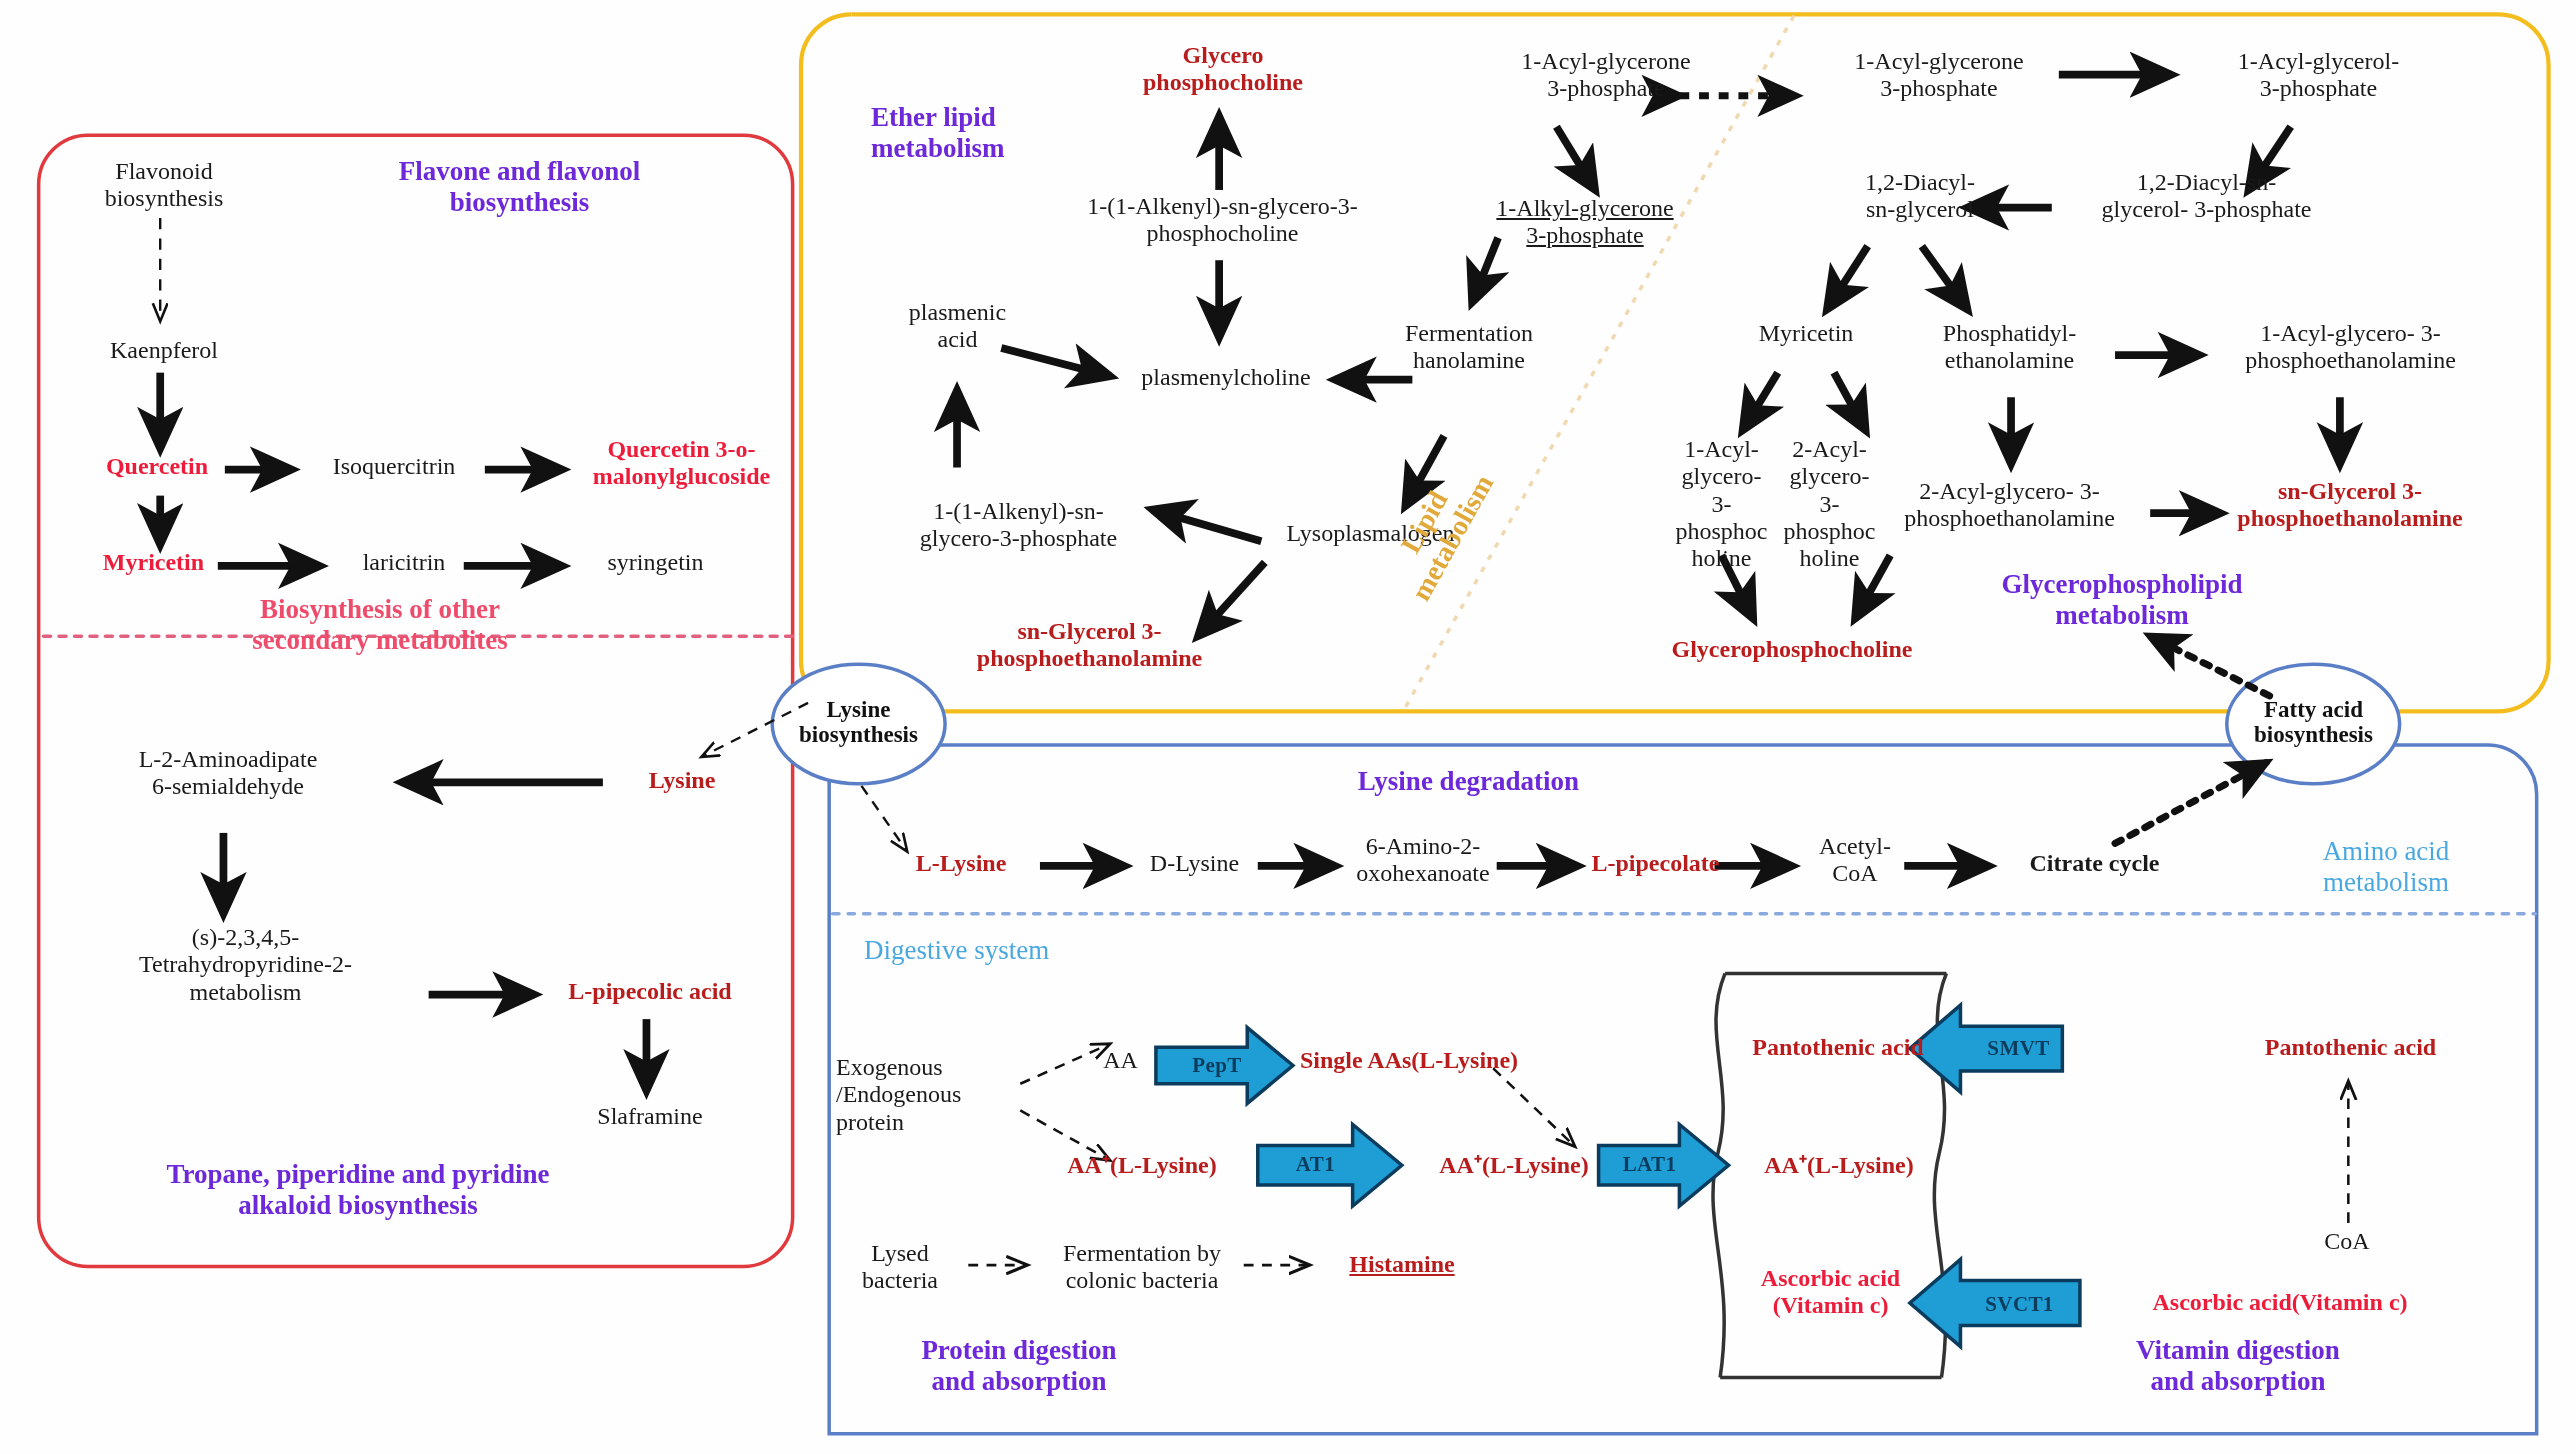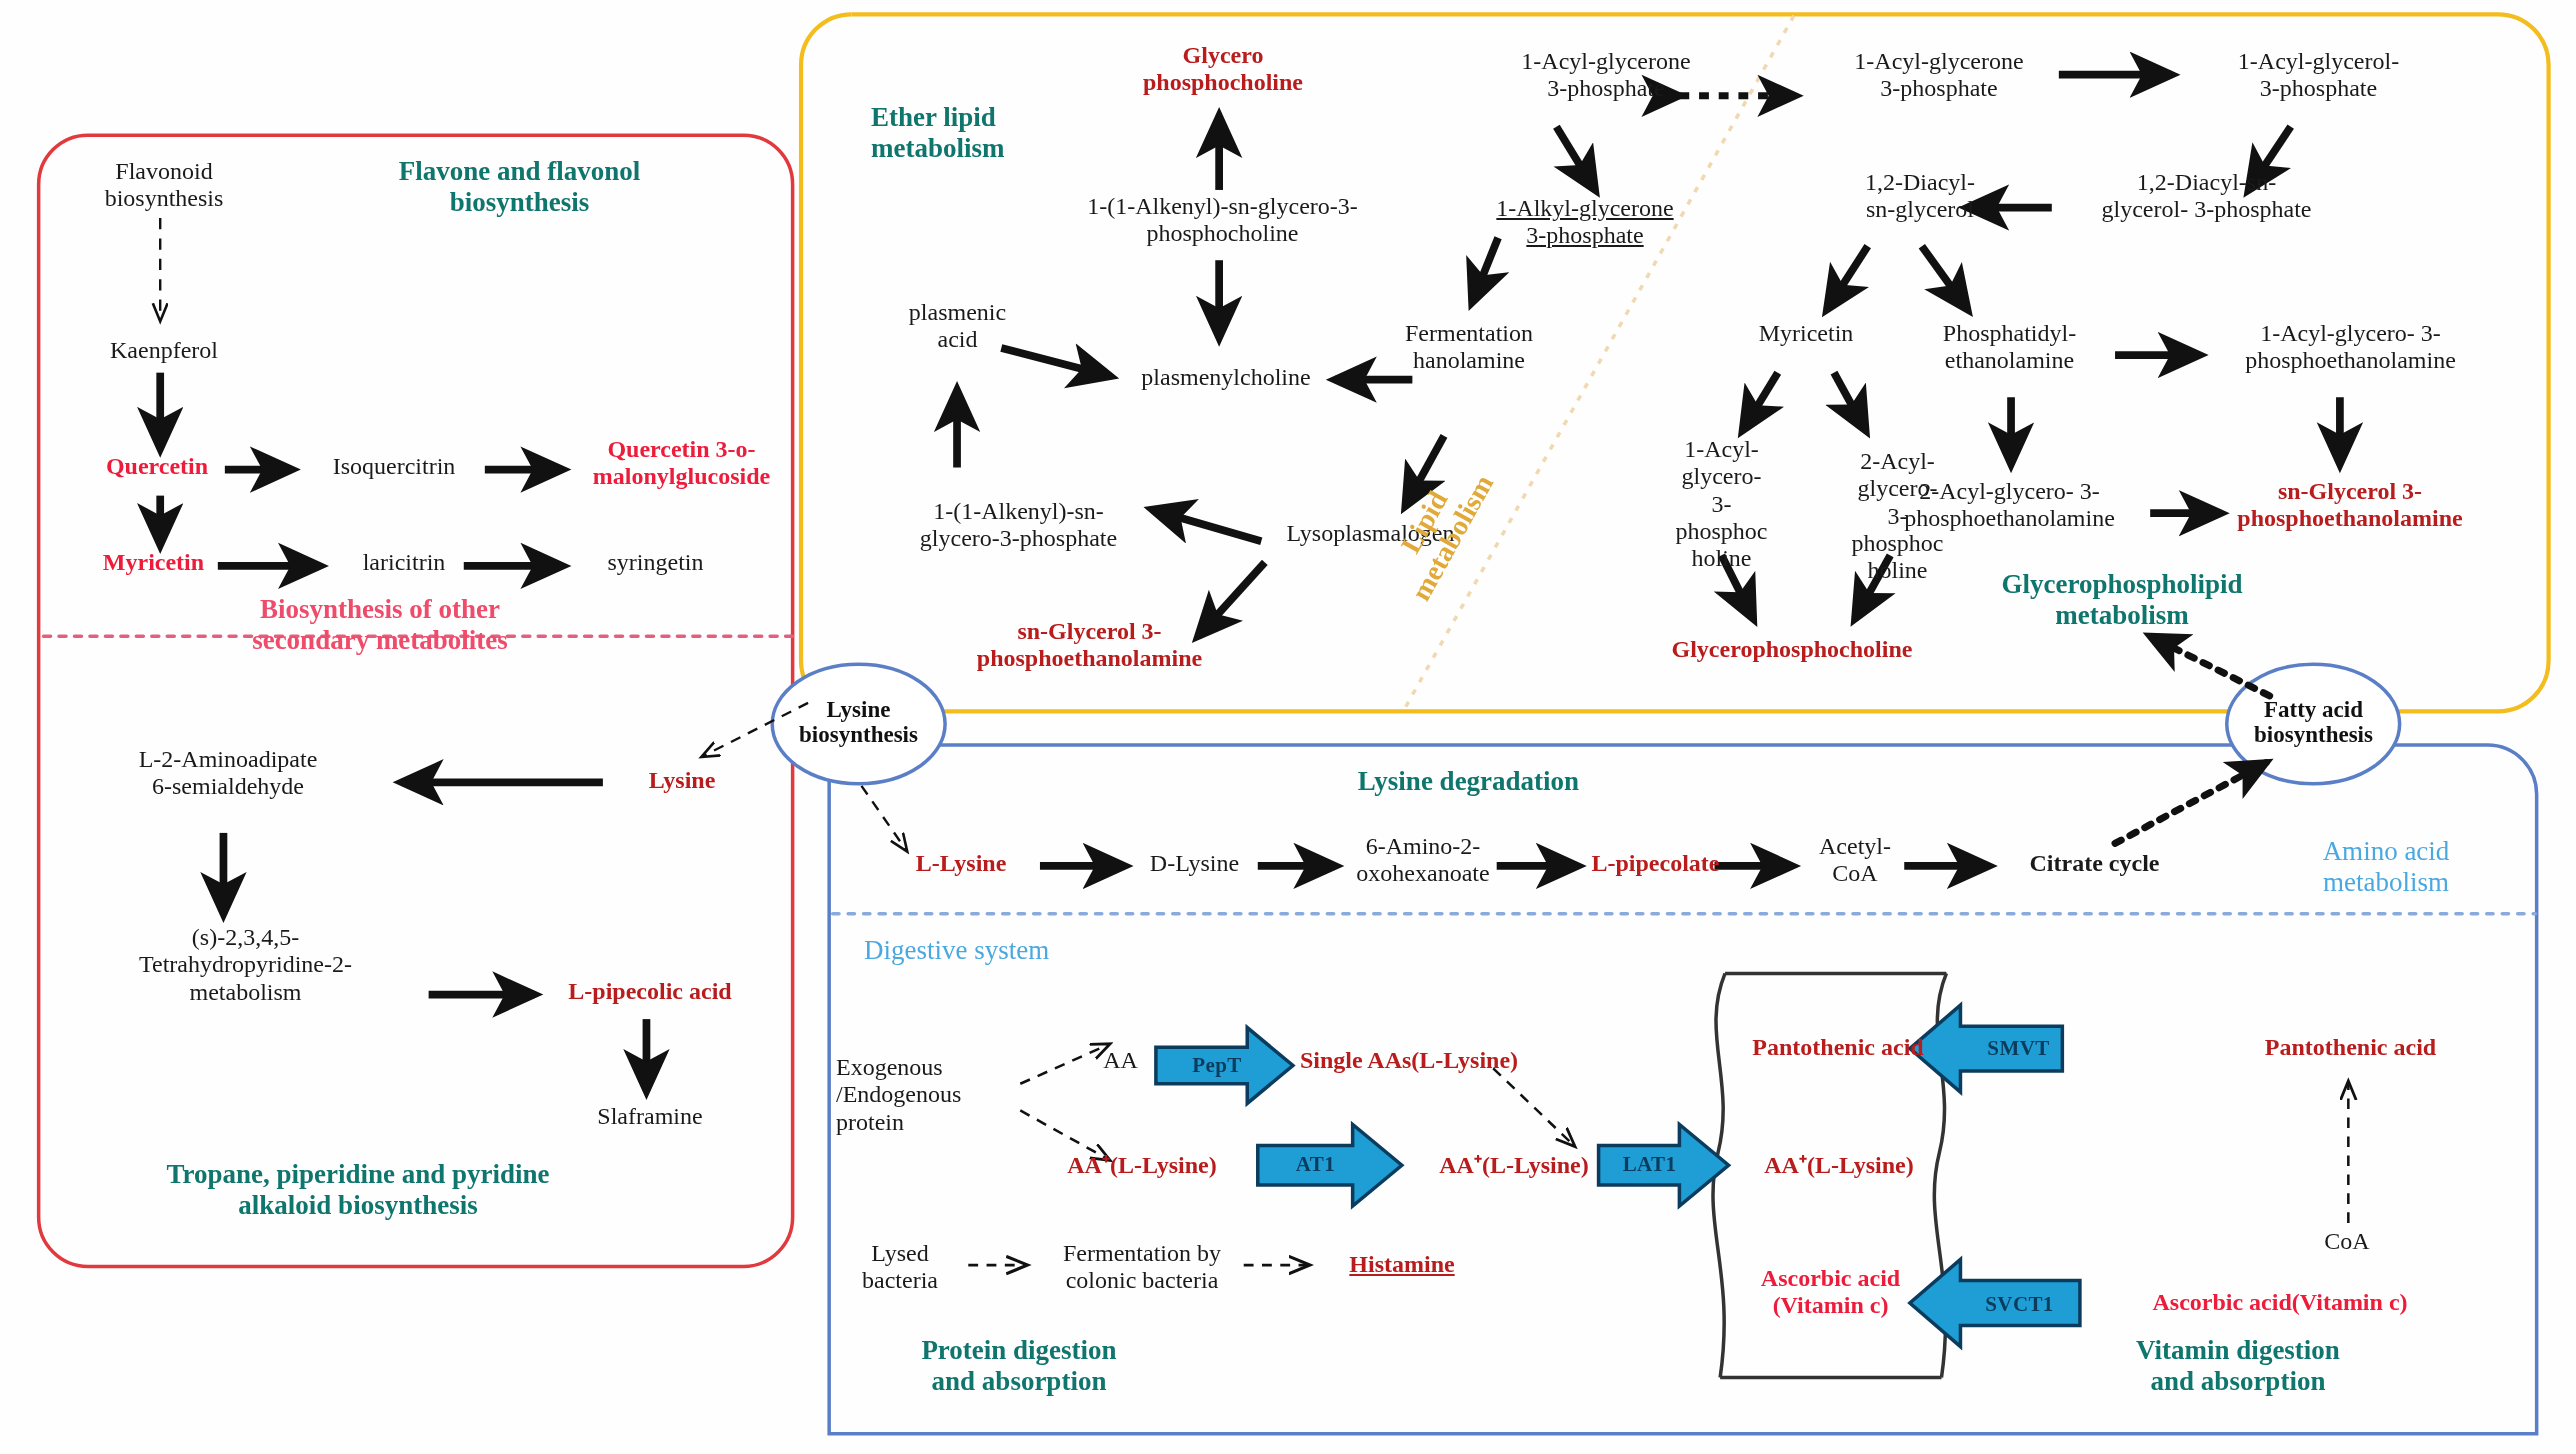--- a/index.html
+++ b/index.html
@@ -3,21 +3,21 @@
 <meta charset="utf-8">
 <title>Metabolic Pathway Map</title>
 <style>
   html,body{margin:0;padding:0;background:#ffffff;}
   body{font-family:"Liberation Serif", serif;}
   #canvas{position:relative;width:2576px;height:1455px;background:#fffefe;overflow:hidden;}
   .node{position:absolute;text-align:center;line-height:1.14;color:#1a1a1a;font-size:24px;font-family:"Liberation Serif", serif;}
   .green{color:#b91c1c;font-weight:bold;}
   .red{color:#ec1c3a;font-weight:bold;}
   .bold{font-weight:bold;}
-  .title{position:absolute;font-weight:bold;font-size:27px;text-align:center;line-height:1.16;color:#0f766e;font-family:"Liberation Serif", serif;}
+  .title{position:absolute;font-weight:bold;font-size:27px;text-align:center;line-height:1.16;color:#6d28d9;font-family:"Liberation Serif", serif;}
   .pinktitle{color:#ef4b6b;font-weight:bold;}
   .bluetitle{color:#4aa8e0;font-weight:normal;}
   svg.layer{position:absolute;left:0;top:0;width:2576px;height:1455px;pointer-events:none;}
   .xport{position:absolute;color:#0b3c5d;font-weight:bold;font-size:21px;font-family:"Liberation Serif", serif;letter-spacing:0.4px;}
   .ovallbl{position:absolute;text-align:center;font-weight:bold;font-size:23px;line-height:1.1;color:#111;font-family:"Liberation Serif", serif;}
   .diagword{position:absolute;color:#e0a93a;font-weight:bold;font-size:28px;font-family:"Liberation Serif", serif;}
 </style>
 </head>
 <body>
 
@@ -297,21 +297,21 @@
   </div>
 
   <div class="node" style="left:1644px;top:436px;width:155px;">
     <div>1-Acyl-</div>
     <div>glycero-</div>
     <div>3-</div>
     <div>phosphoc</div>
     <div>holine</div>
   </div>
 
-  <div class="node" style="left:1820px;top:436px;width:155px;margin-top:12px;">
+  <div class="node" style="left:1752px;top:436px;width:155px;">
     <div>2-Acyl-</div>
     <div>glycero-</div>
     <div>3-</div>
     <div>phosphoc</div>
     <div>holine</div>
   </div>
 
   <div class="node" style="left:1855px;top:478px;width:309px;">
     <div>2-Acyl-glycero- 3-</div>
     <div>phosphoethanolamine</div>

